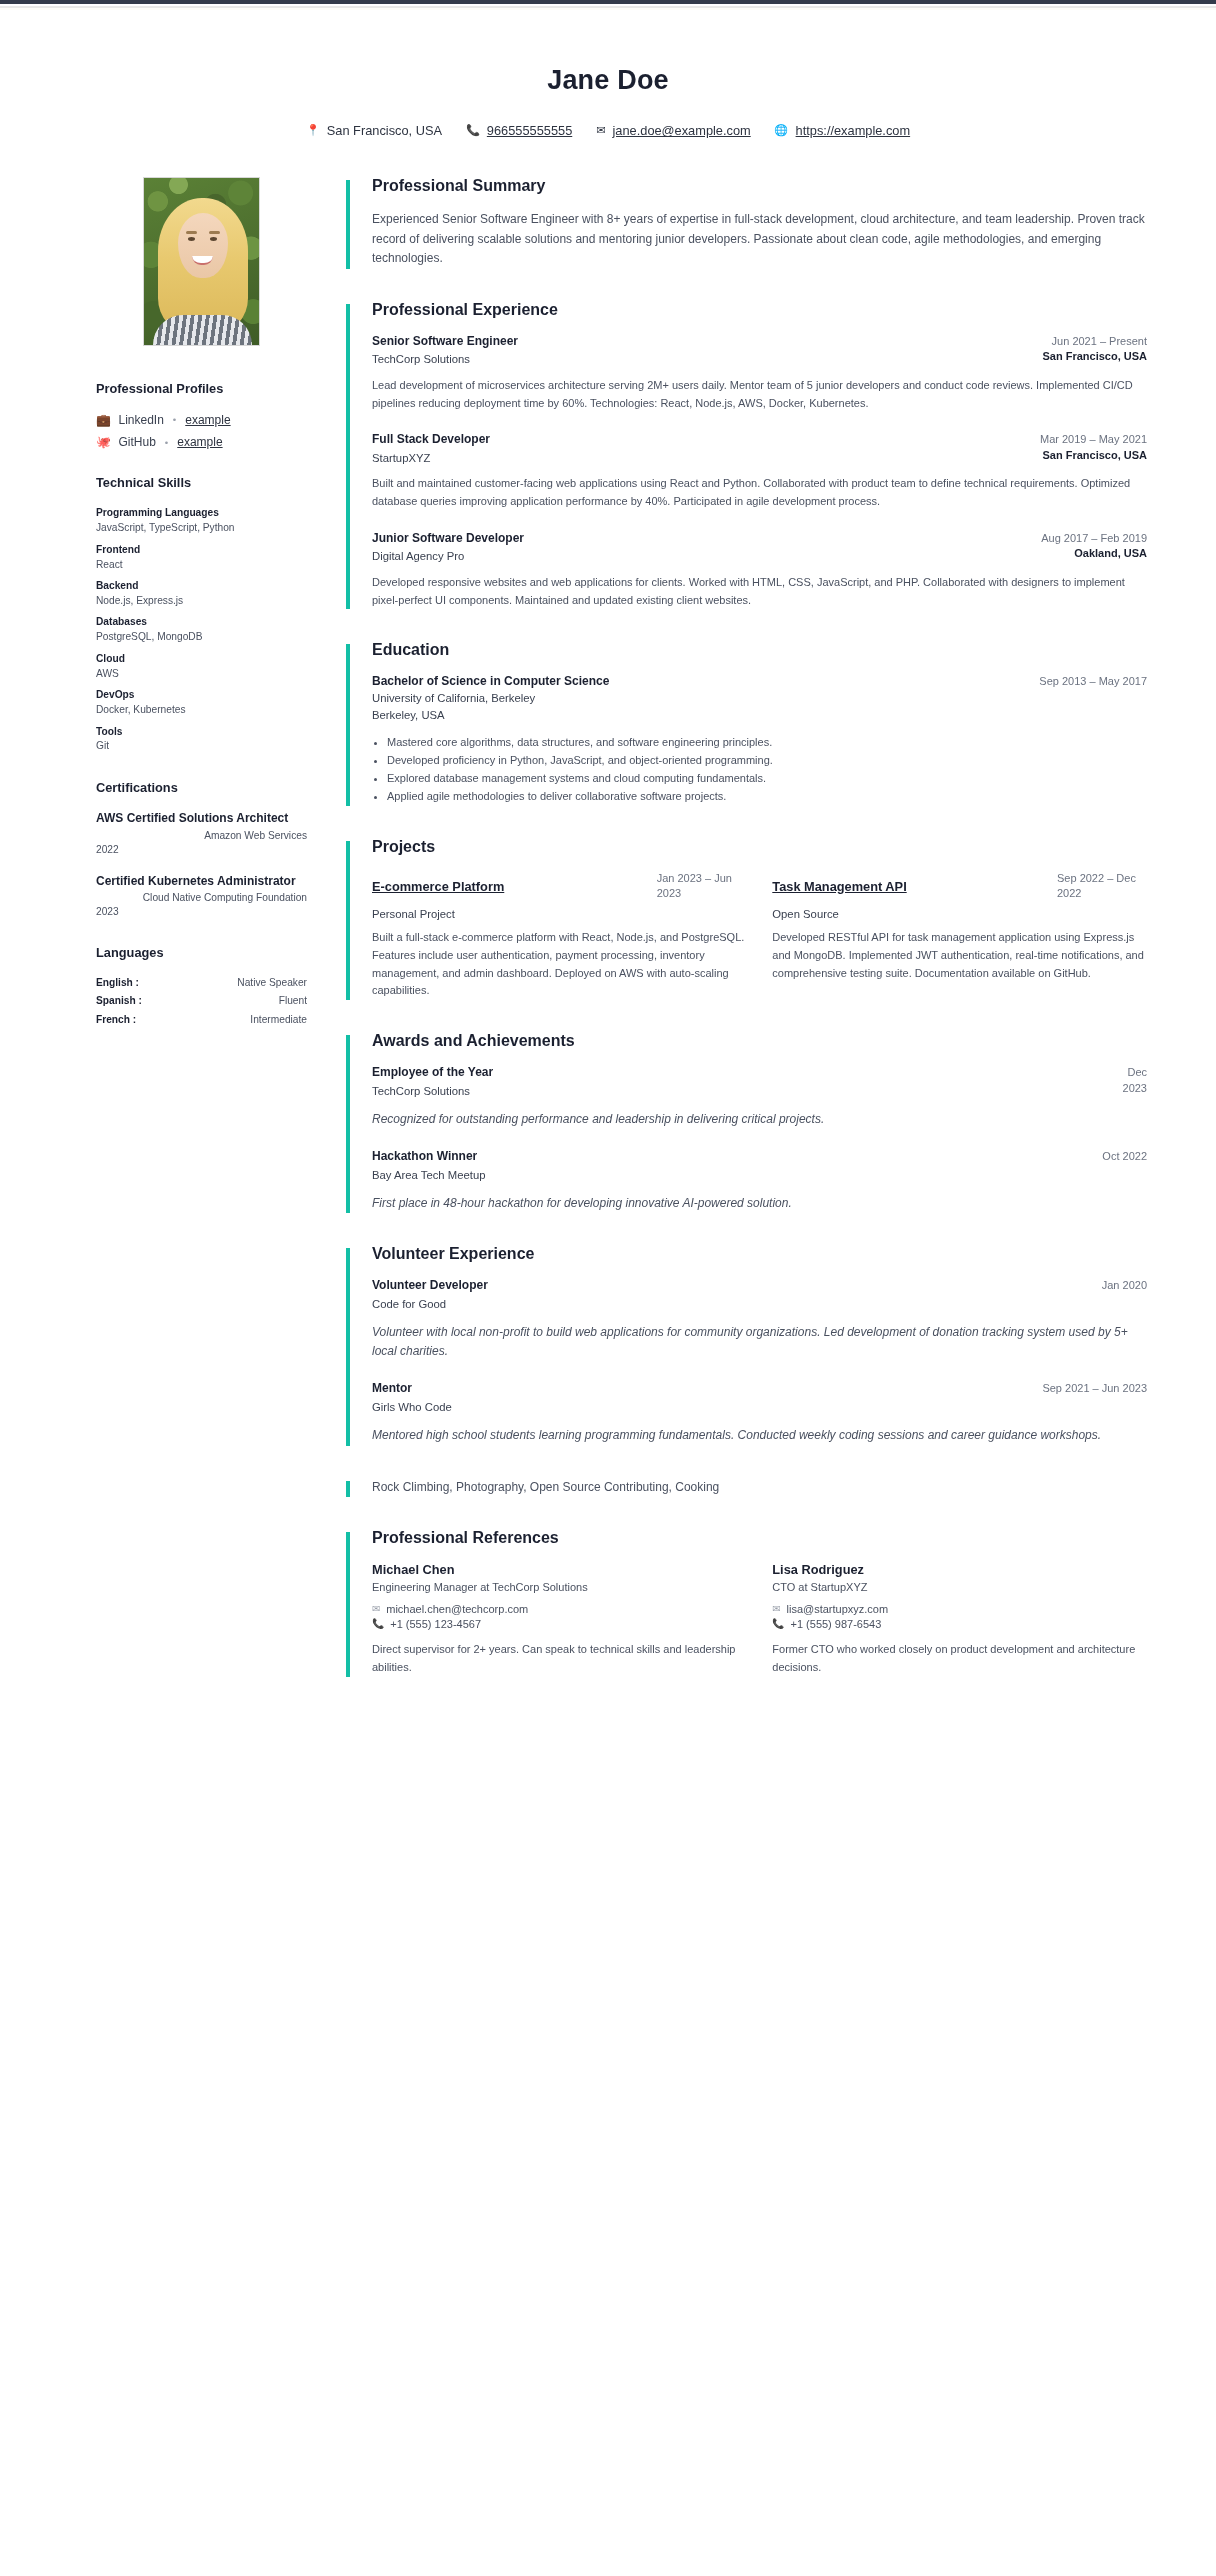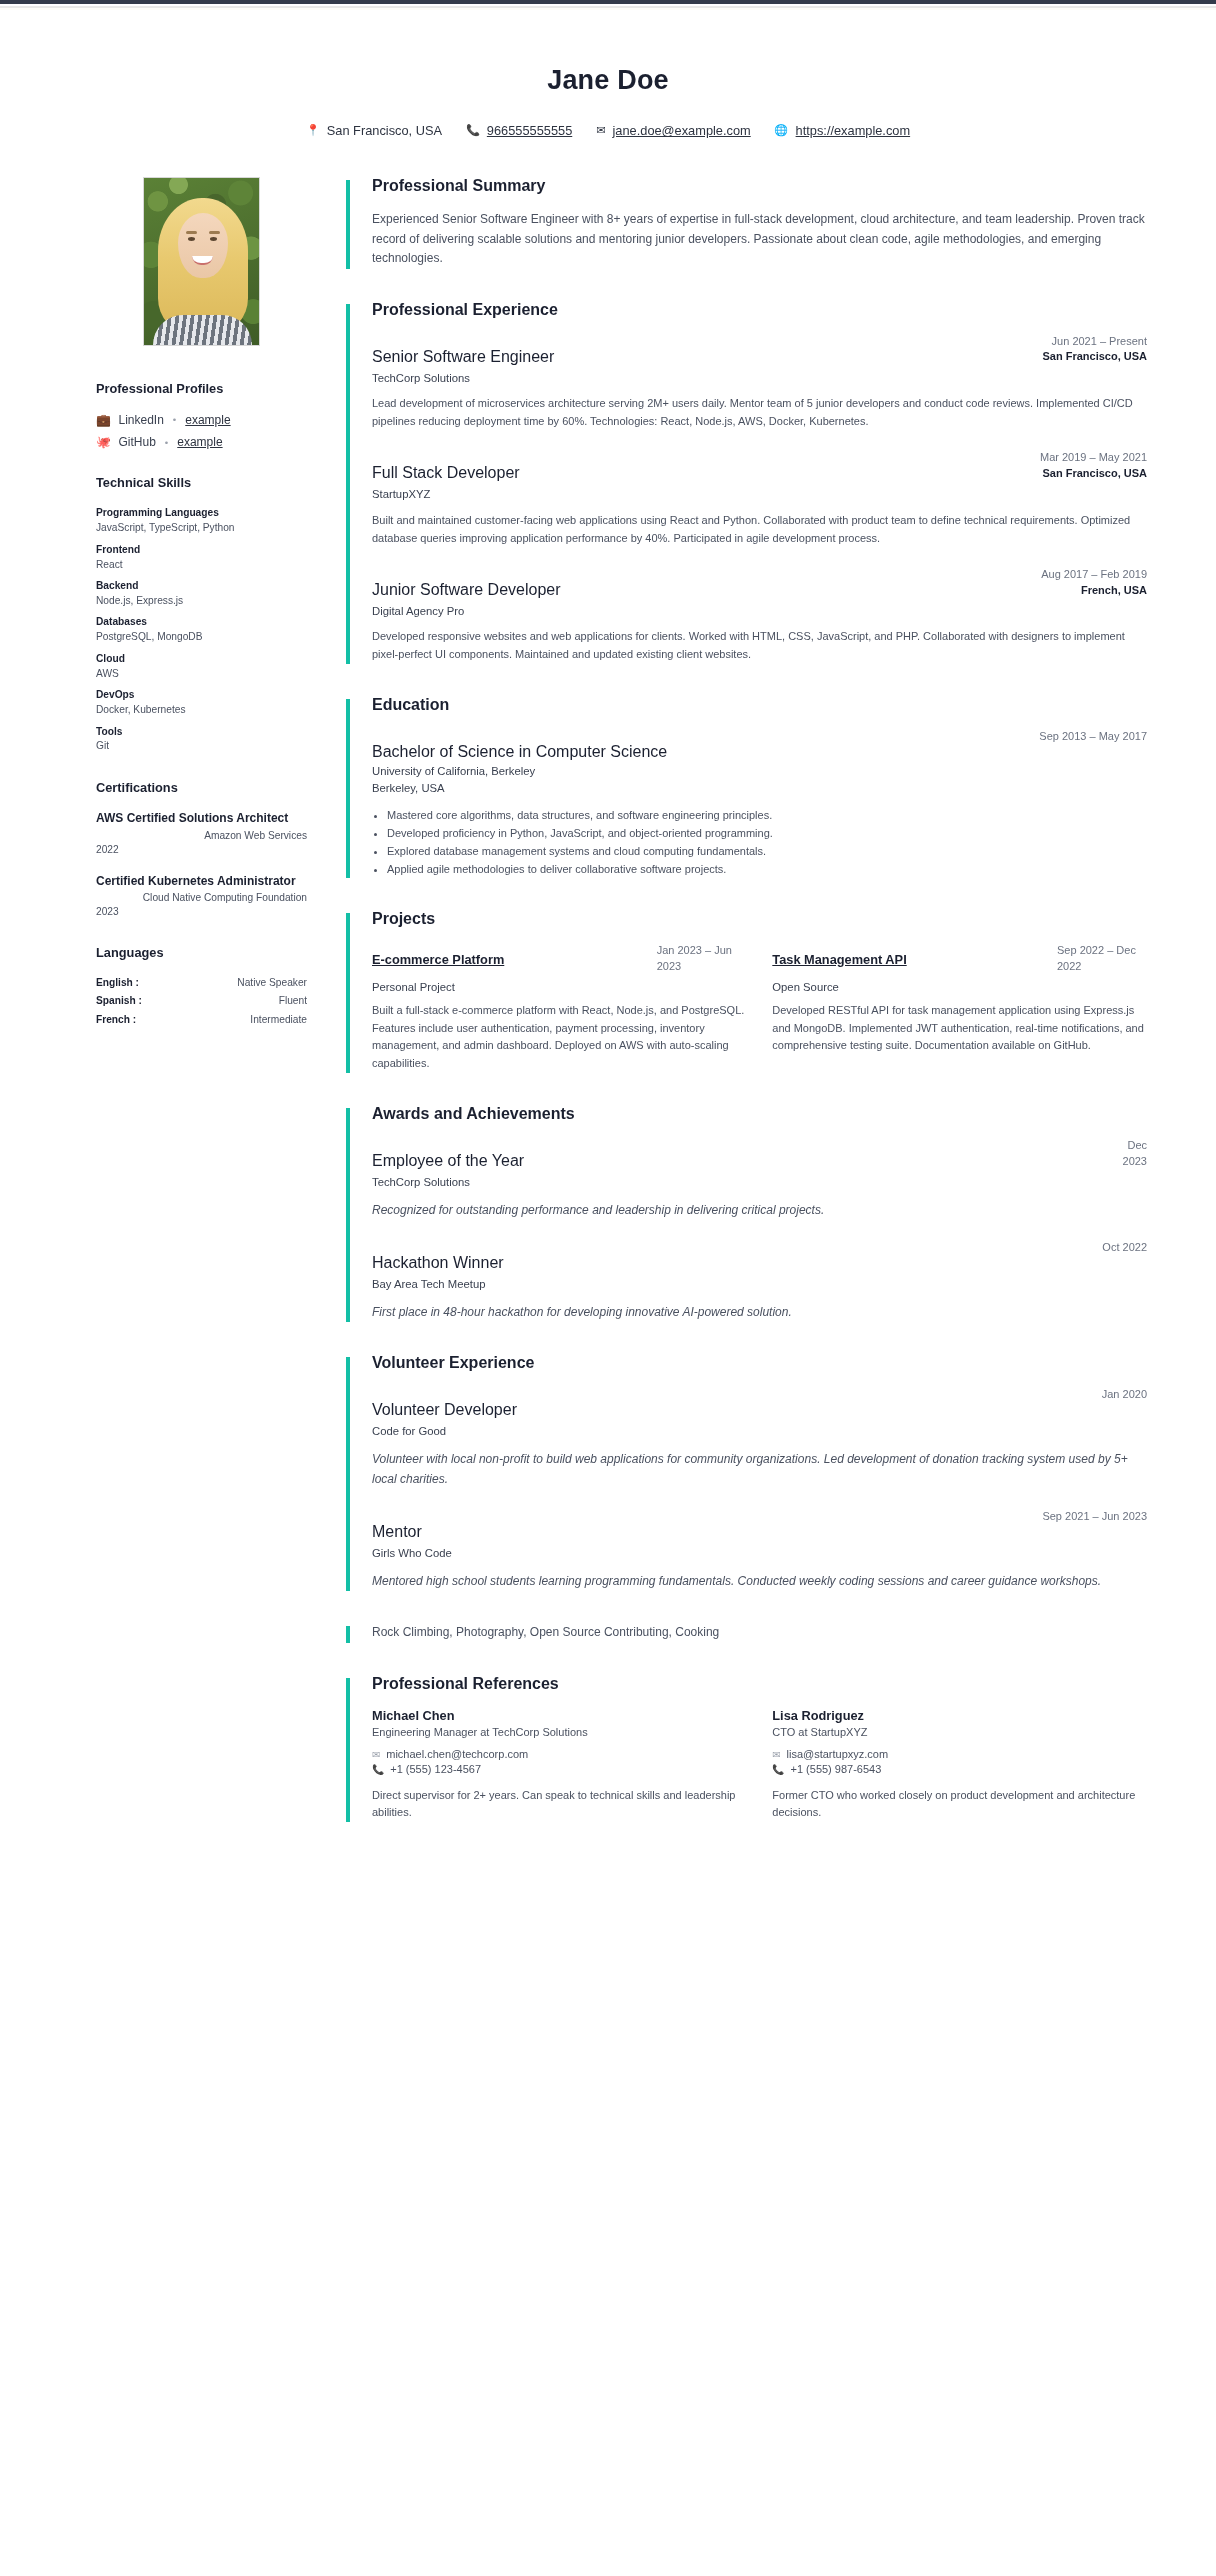--- a/index.html
+++ b/index.html
@@ -170,21 +170,21 @@
     font-size: 12px;
     line-height: 1.62;
     color: #4a5160;
   }
 
   .entry { margin-bottom: 19.6px; }
   .entry:last-child { margin-bottom: 0; }
   .entry-head { display: flex; justify-content: space-between; align-items: flex-start; gap: 21px; }
   .entry-left { flex: 1 1 auto; min-width: 0; }
   .entry-right { flex: 0 0 auto; text-align: right; max-width: 143px; }
-  .entry-title { font-size: 16px; font-weight: normal; color: #1b2030; line-height: 1.3; margin-top: 13px; }
+  .entry-title { font-size: 12px; font-weight: bold; color: #1b2030; line-height: 1.3; }
   .entry-org { font-size: 11.3px; color: #3a4150; line-height: 1.45; margin-top: 2.3px; }
   .entry-date { font-size: 11px; color: #6b7280; line-height: 1.42; }
   .entry-loc { font-size: 11px; font-weight: bold; color: #1b2030; line-height: 1.42; }
   .entry-desc { font-size: 11px; line-height: 1.62; color: #4a5160; margin-top: 9px; }
   .entry-desc-lg { font-size: 12px; line-height: 1.62; color: #4a5160; margin-top: 10.5px; font-style: italic; }
 
   .edu-sub { font-size: 11.3px; color: #3a4150; line-height: 1.5; }
   .edu-bullets { margin: 10.5px 0 0 15px; }
   .edu-bullets li { font-size: 11px; line-height: 1.62; color: #4a5160; }
 
@@ -366,21 +366,21 @@
               <div class="entry-desc">Built and maintained customer-facing web applications using React and Python. Collaborated with product team to define technical requirements. Optimized database queries improving application performance by 40%. Participated in agile development process.</div>
             </div>
             <div class="entry">
               <div class="entry-head">
                 <div class="entry-left">
                   <div class="entry-title">Junior Software Developer</div>
                   <div class="entry-org">Digital Agency Pro</div>
                 </div>
                 <div class="entry-right">
                   <div class="entry-date">Aug 2017 – Feb 2019</div>
-                  <div class="entry-loc">French, USA</div>
+                  <div class="entry-loc">Oakland, USA</div>
                 </div>
               </div>
               <div class="entry-desc">Developed responsive websites and web applications for clients. Worked with HTML, CSS, JavaScript, and PHP. Collaborated with designers to implement pixel-perfect UI components. Maintained and updated existing client websites.</div>
             </div>
           </div>
       </div>
 
       <div class="section">
         <div class="section-title">Education</div>
         <div id="education-list">

